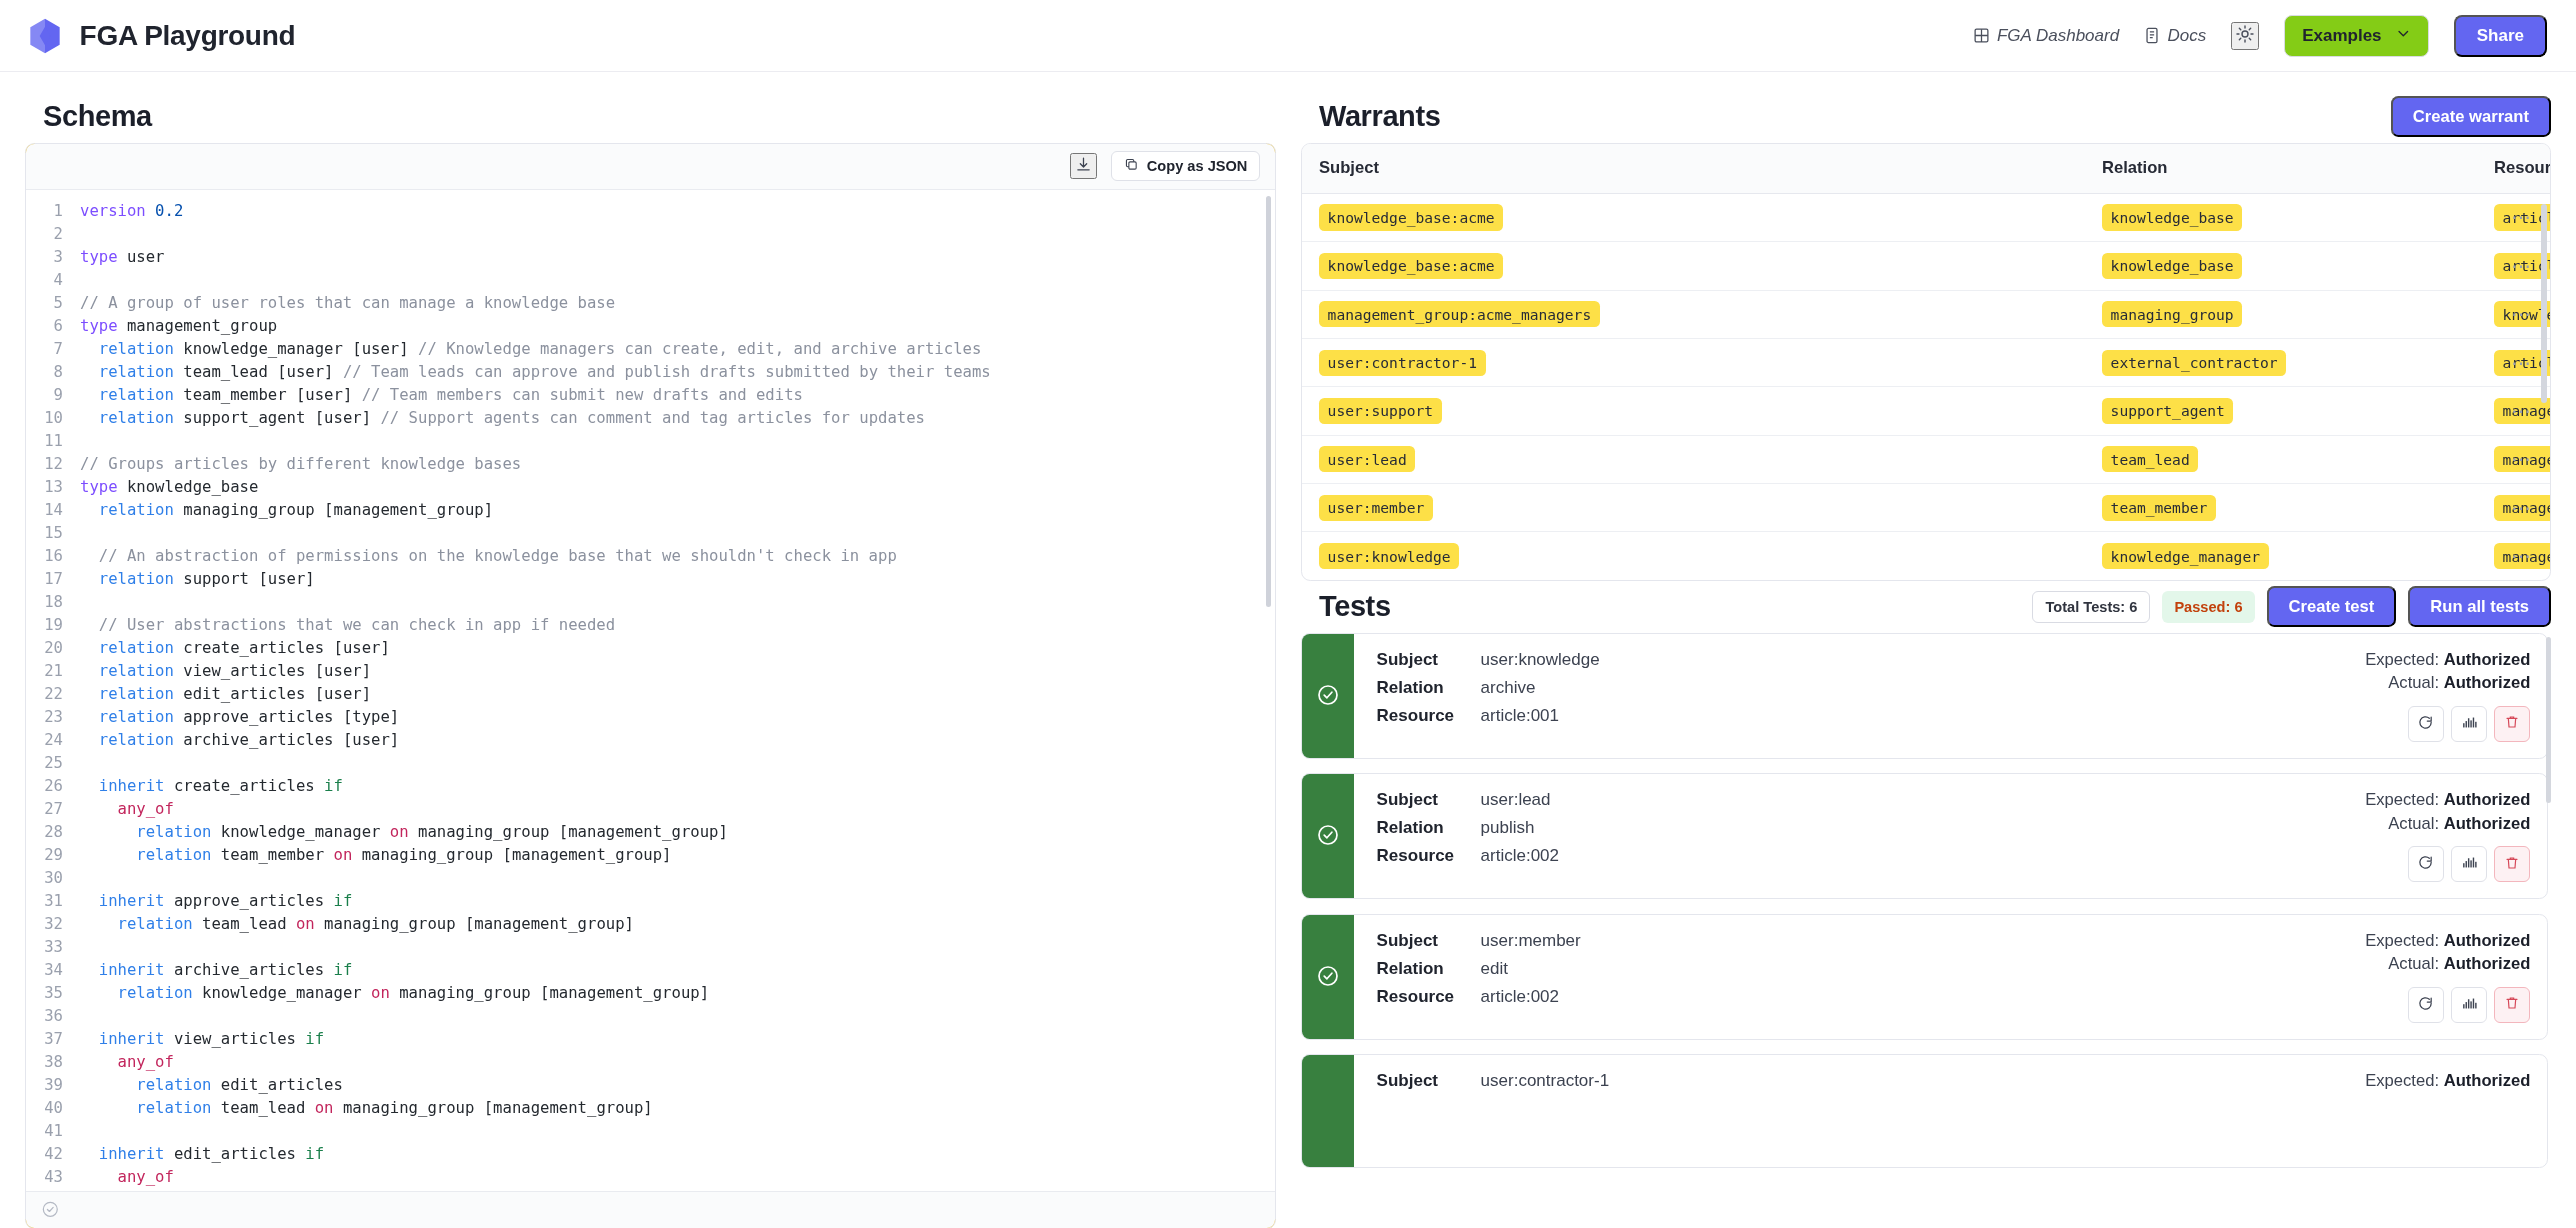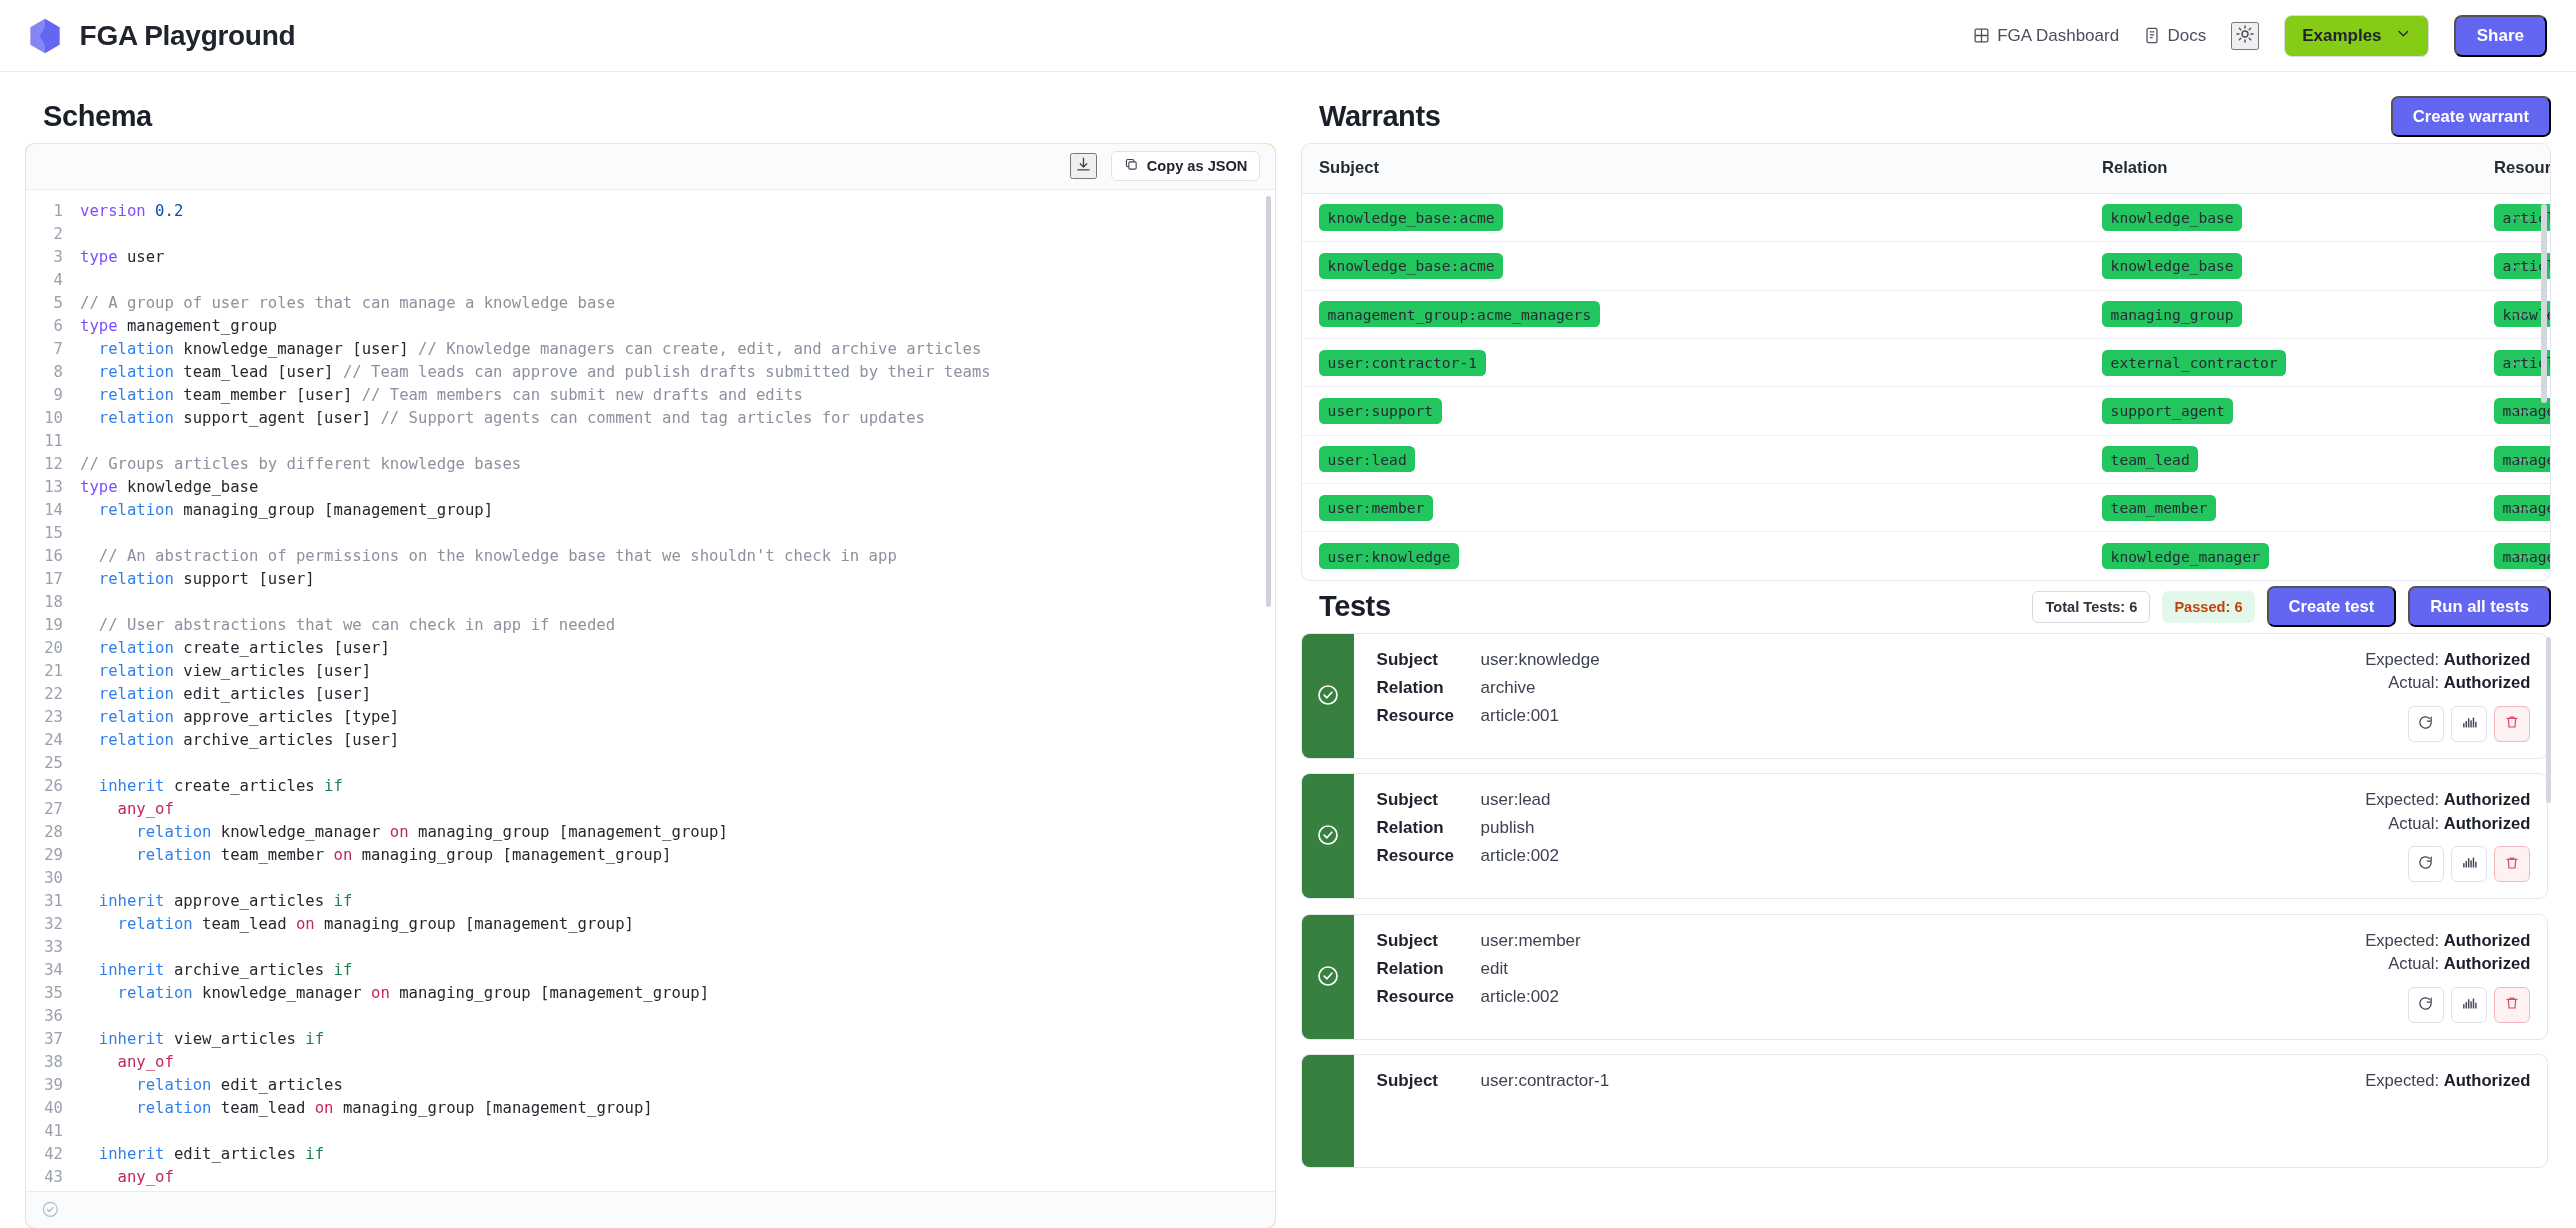--- a/index.html
+++ b/index.html
@@ -18,21 +18,21 @@
     display: flex; align-items: center;
     padding: 0 29px 0 25px;
     border-bottom: 0.7px solid #ececf1;
     background: #fff;
   }
   .brand { display: flex; align-items: center; gap: 14.6px; }
   .logo { width: 40px; height: 40px; flex: 0 0 40px; }
   .brand-title { font-size: 28px; font-weight: 700; letter-spacing: -0.3px; color: #20242e; }
   .topbar-spacer { flex: 1 1 auto; }
   .topbar-right { display: flex; align-items: center; gap: 25px; }
-  .toplink { display: flex; align-items: center; gap: 7.3px; font-size: 17px; color: #4a4f5c; }
+  .toplink { display: flex; align-items: center; gap: 7.3px; font-size: 17px; color: #4a4f5c; font-style: italic; }
   .toplink svg { display: block; }
   .theme-btn { width: 28px; height: 28px; display: flex; align-items: center; justify-content: center; }
   .examples-btn {
     display: flex; align-items: center; gap: 14.6px;
     height: 42px; padding: 0 17px;
     border: 0.7px solid #d9dbe3; border-radius: 8px;
     background: #84cc16; font-size: 17px; font-weight: 700; color: #20242e;
   }
   .share-btn {
     height: 42px; padding: 0 21px;
@@ -115,21 +115,21 @@
     font-size: 16.6px; font-weight: 700; color: #272b36;
     padding: 14.6px 0 14.6px 17px; border-bottom: 0.7px solid #e6e8ee;
   }
   .wt col.c1 { width: 783px; }
   .wt col.c2 { width: 392px; }
   .wt col.c3 { width: auto; }
   .wt col.c4 { width: 73px; }
   .wt tbody td { padding: 10.6px 0 10.6px 17px; border-bottom: 0.7px solid #edeff3; vertical-align: middle; }
   .wt tbody tr:last-child td { border-bottom: none; }
   .pill {
-    display: inline-block; background: #22c55e; border-radius: 5.3px;
+    display: inline-block; background: #fde047; border-radius: 5.3px;
     padding: 4.6px 8.6px; font-family: "DejaVu Sans Mono", monospace;
     font-size: 14.6px; color: #272b36; white-space: nowrap;
   }
   .dots { color: #9aa0ad; font-size: 20px; letter-spacing: 2px; padding-right: 17px; text-align: center; }
   .wscroll {
     position: absolute; right: 3.3px; top: 60px; width: 5.3px; height: 199px;
     background: #d4d7de; border-radius: 3.3px;
   }
 
   

